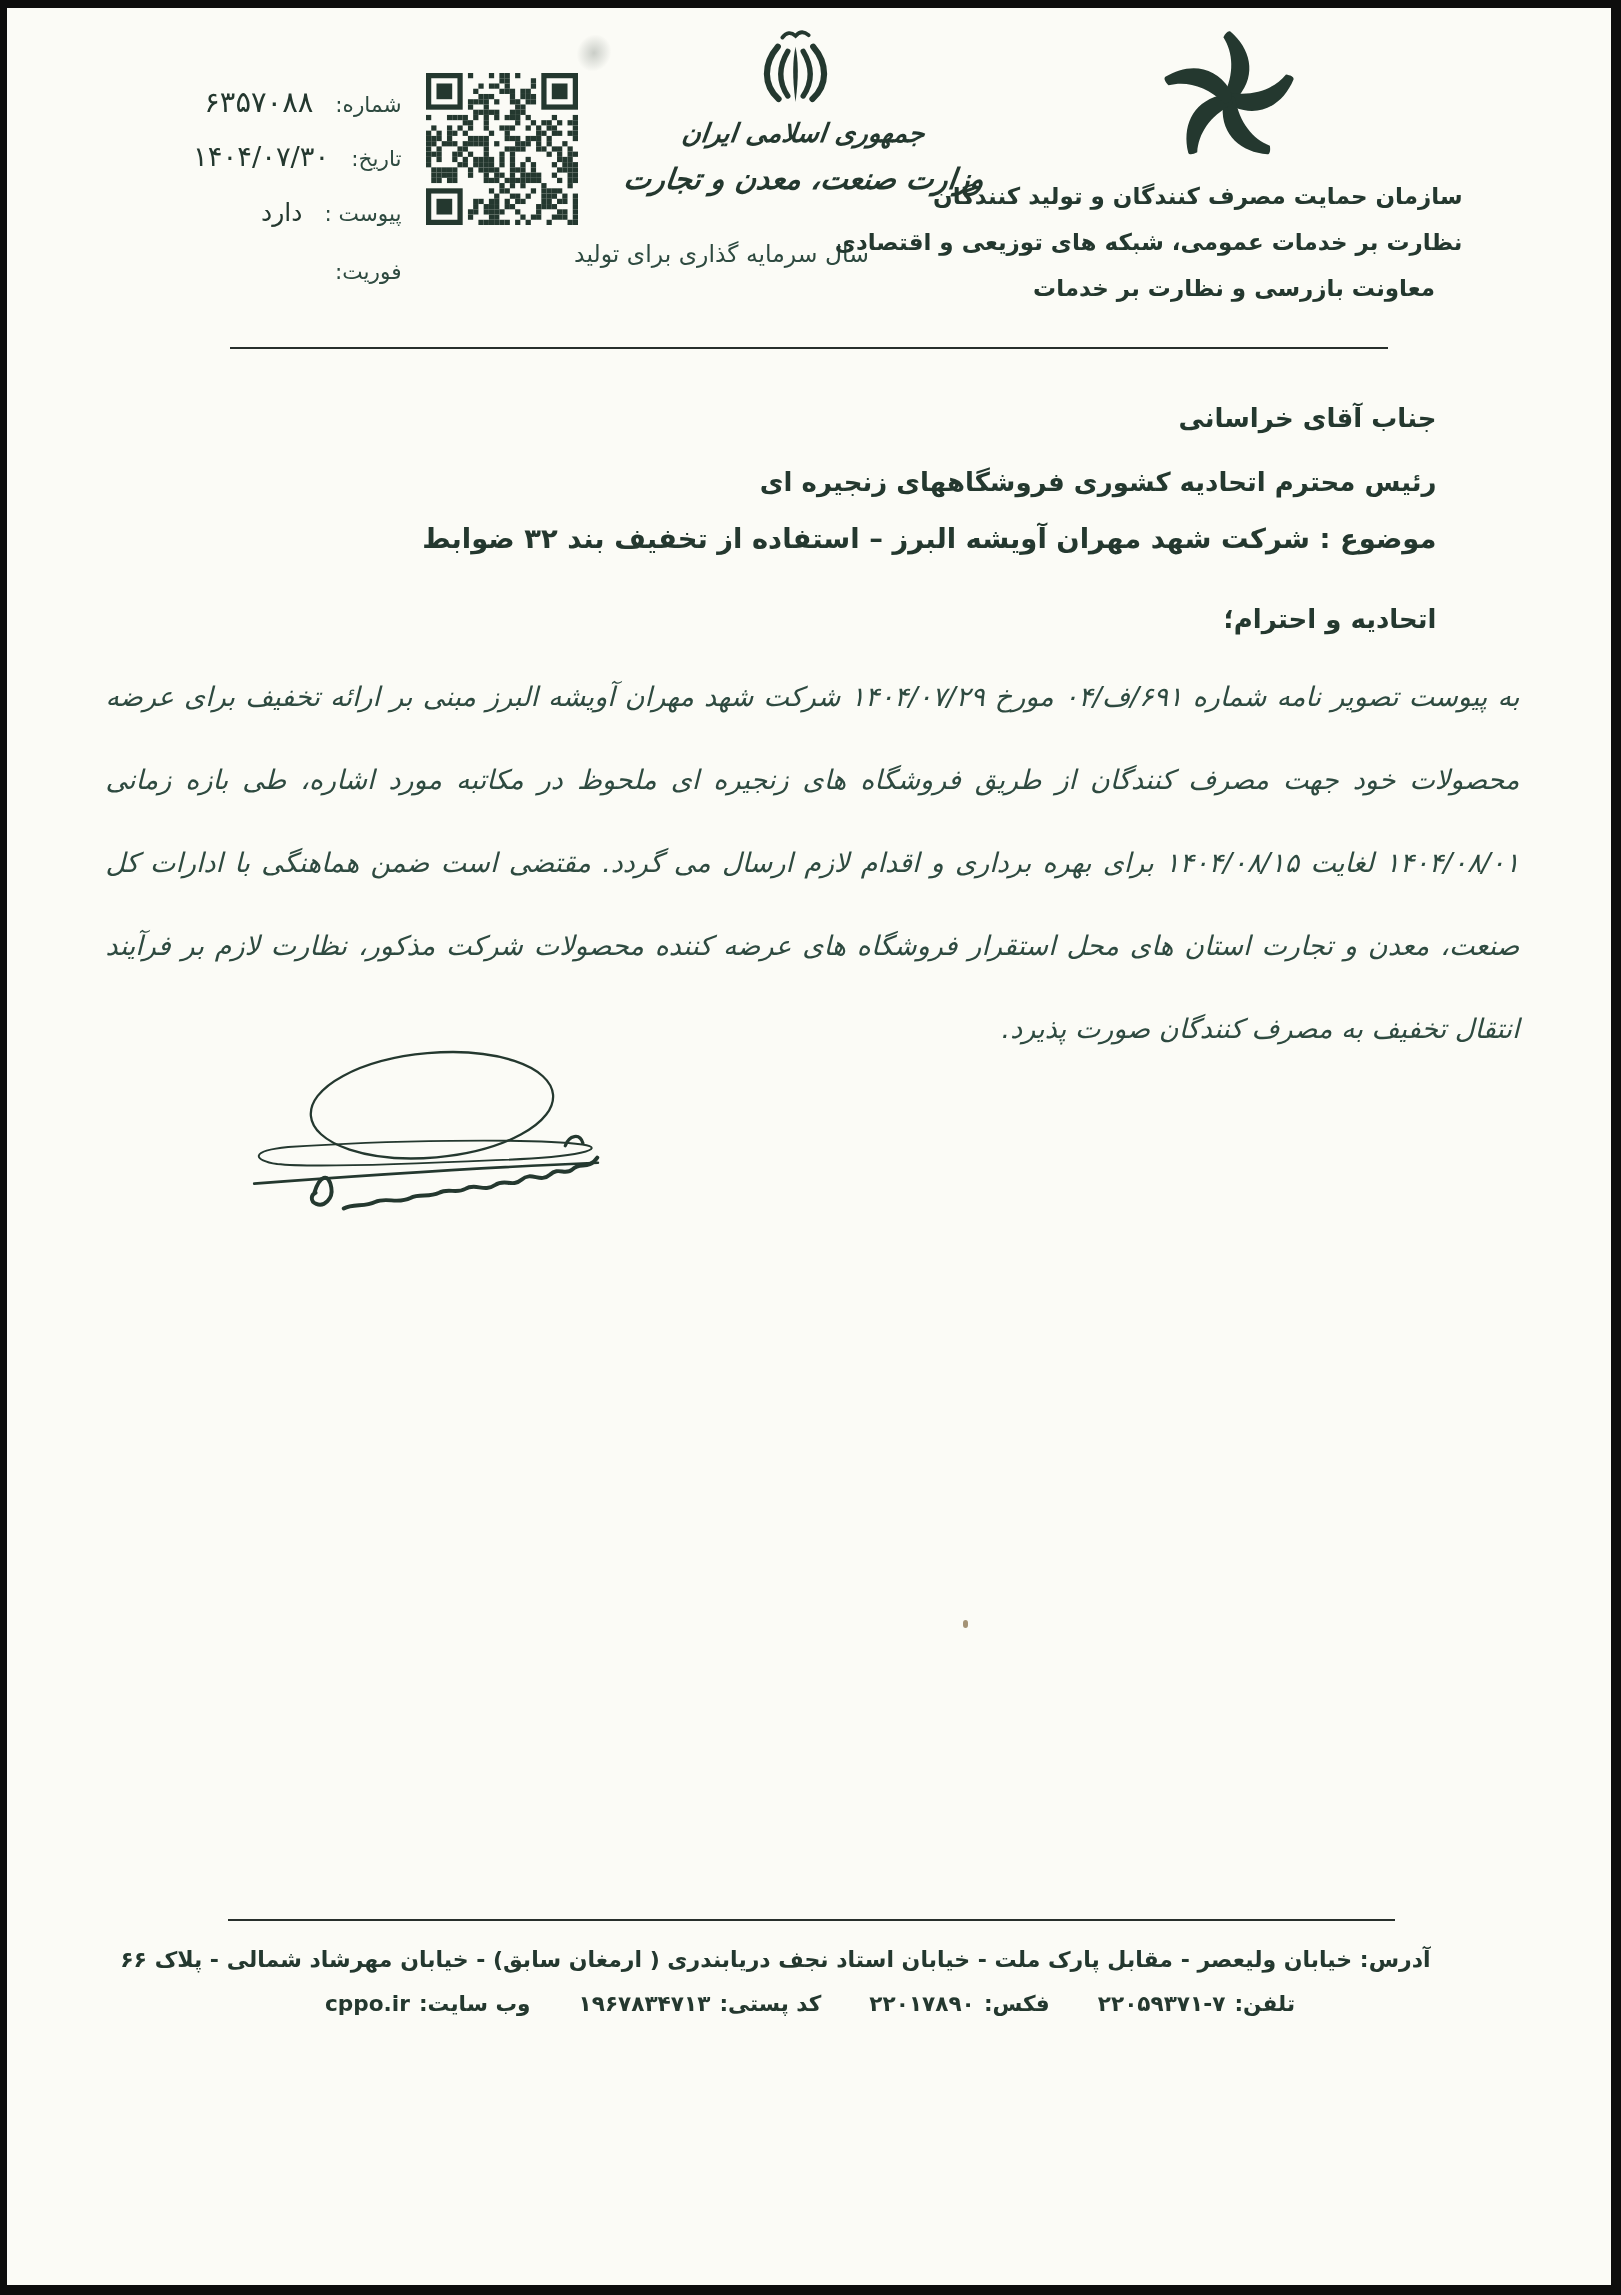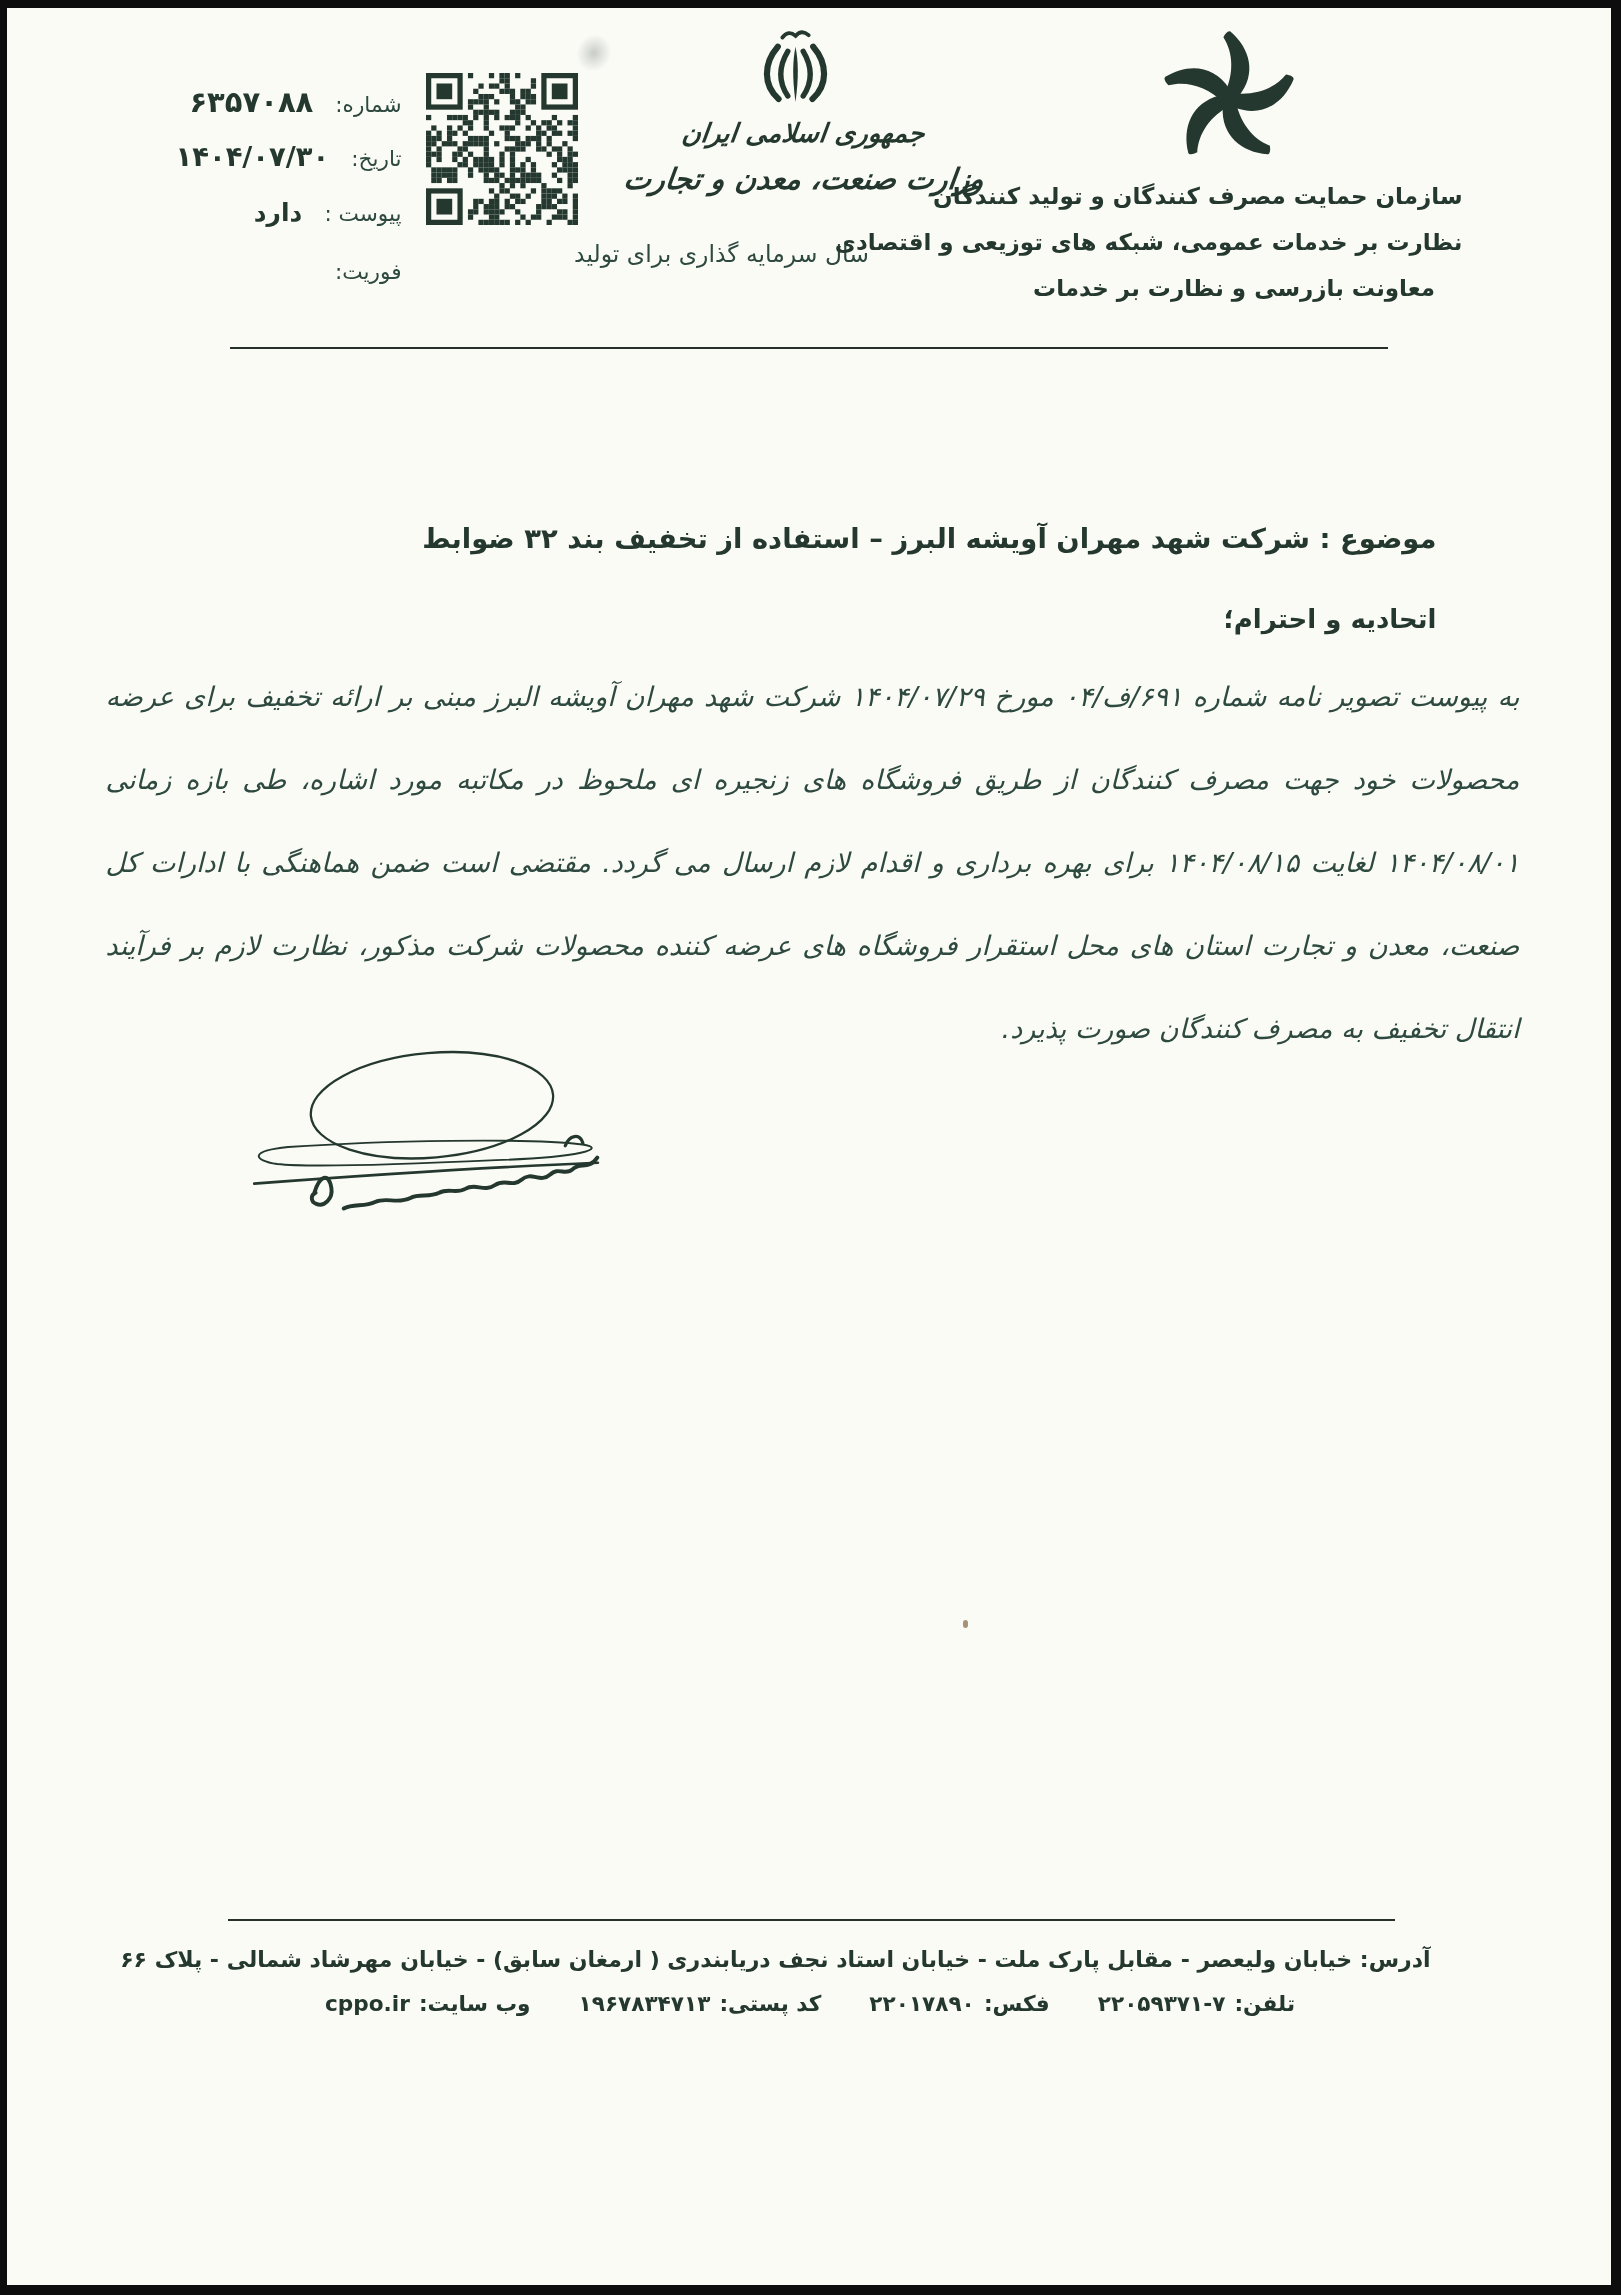--- a/index.html
+++ b/index.html
@@ -16,21 +16,21 @@
   }
   .sheet{
     position:absolute; left:6.5px; top:7.8px; right:10.5px; bottom:10.5px;
     background:var(--paper);
   }
   .abs{position:absolute;}
   
   .meta{left:147px; top:77px; width:248px; direction:rtl;}
   .meta-row{display:flex; direction:rtl; align-items:baseline; gap:22px;}
   .meta-label{font-size:21.6px; color:var(--ink-soft); white-space:nowrap;}
-  .meta-value{font-weight:bold; white-space:nowrap;}
+  .meta-value{font-weight:normal; white-space:nowrap;}
   
   .center-txt{text-align:center;}
   .nastaliq{font-style:italic; font-weight:bold; display:inline-block; transform:skewX(-7deg);}
   
   .org-line{text-align:center; font-weight:bold; font-size:23px; line-height:46px; white-space:nowrap;}
   .rule{background:#272f2b; height:2.6px;}
   
   .bold-head{font-weight:bold; white-space:nowrap; text-align:right;}
   .body-par{
     font-size:27px; line-height:83px; text-align:justify; direction:rtl;
@@ -433,20 +433,24 @@
       </svg>
     </div>
     <div class="abs" style="left:999px; top:165px; width:457px;">
       <div class="org-line">سازمان حمایت مصرف کنندگان و تولید کنندگان</div>
       <div class="org-line">نظارت بر خدمات عمومی، شبکه های توزیعی و اقتصادی</div>
       <div class="org-line">معاونت بازرسی و نظارت بر خدمات</div>
     </div>
 
     <div class="abs rule" style="left:223px; top:339px; width:1158px;"></div>
 
+    <div class="abs bold-head" style="right:174px; top:378px; font-size:26px; line-height:64px;">
+      <div>جناب آقای خراسانی</div>
+      <div>رئیس محترم اتحادیه کشوری فروشگاههای زنجیره ای</div>
+    </div>
 
     <div class="abs bold-head" style="right:174px; top:515px; font-size:27.4px;">موضوع : شرکت شهد مهران آویشه البرز – استفاده از تخفیف بند ۳۲ ضوابط</div>
 
     <div class="abs bold-head" style="right:174px; top:596px; font-size:26px;">اتحادیه و احترام؛</div>
 
     <div class="abs body-par" style="left:99px; top:647px; width:1414px;">به پیوست تصویر نامه شماره ۶۹۱/ف/۰۴ مورخ ۱۴۰۴/۰۷/۲۹ شرکت شهد مهران آویشه البرز مبنی بر ارائه تخفیف برای عرضه محصولات خود جهت مصرف کنندگان از طریق فروشگاه های زنجیره ای ملحوظ در مکاتبه مورد اشاره، طی بازه زمانی ۱۴۰۴/۰۸/۰۱ لغایت ۱۴۰۴/۰۸/۱۵ برای بهره برداری و اقدام لازم ارسال می گردد. مقتضی است ضمن هماهنگی با ادارات کل صنعت، معدن و تجارت استان های محل استقرار فروشگاه های عرضه کننده محصولات شرکت مذکور، نظارت لازم بر فرآیند انتقال تخفیف به مصرف کنندگان صورت پذیرد.</div>
 
     <div class="abs" style="left:208px; top:1020px;">
       <svg width="413" height="195" viewBox="0 0 632 298">
         <g fill="none" stroke="var(--ink)" stroke-linecap="round">

